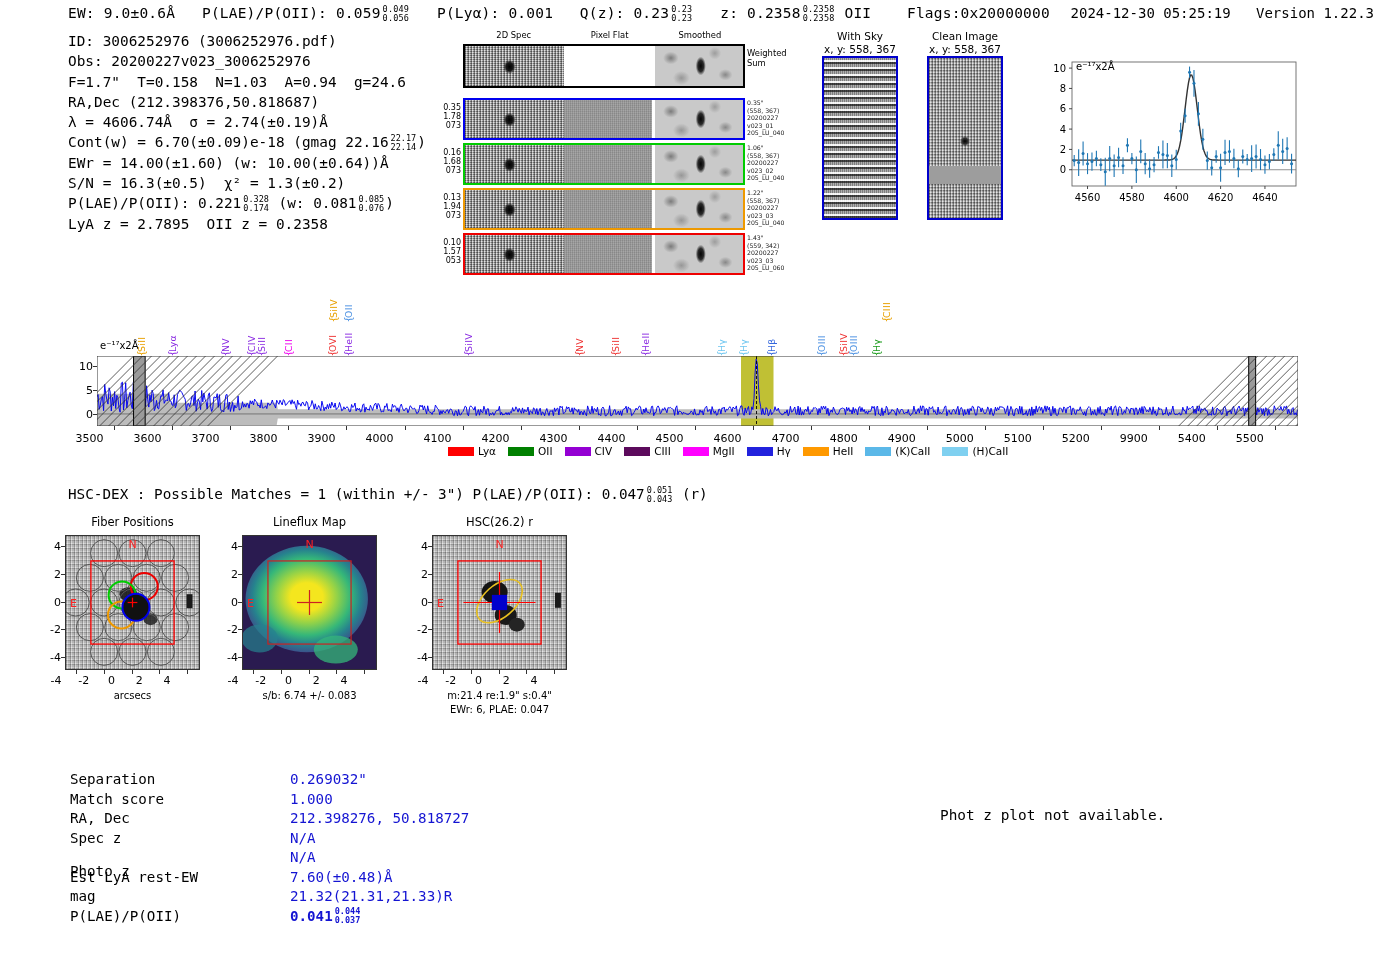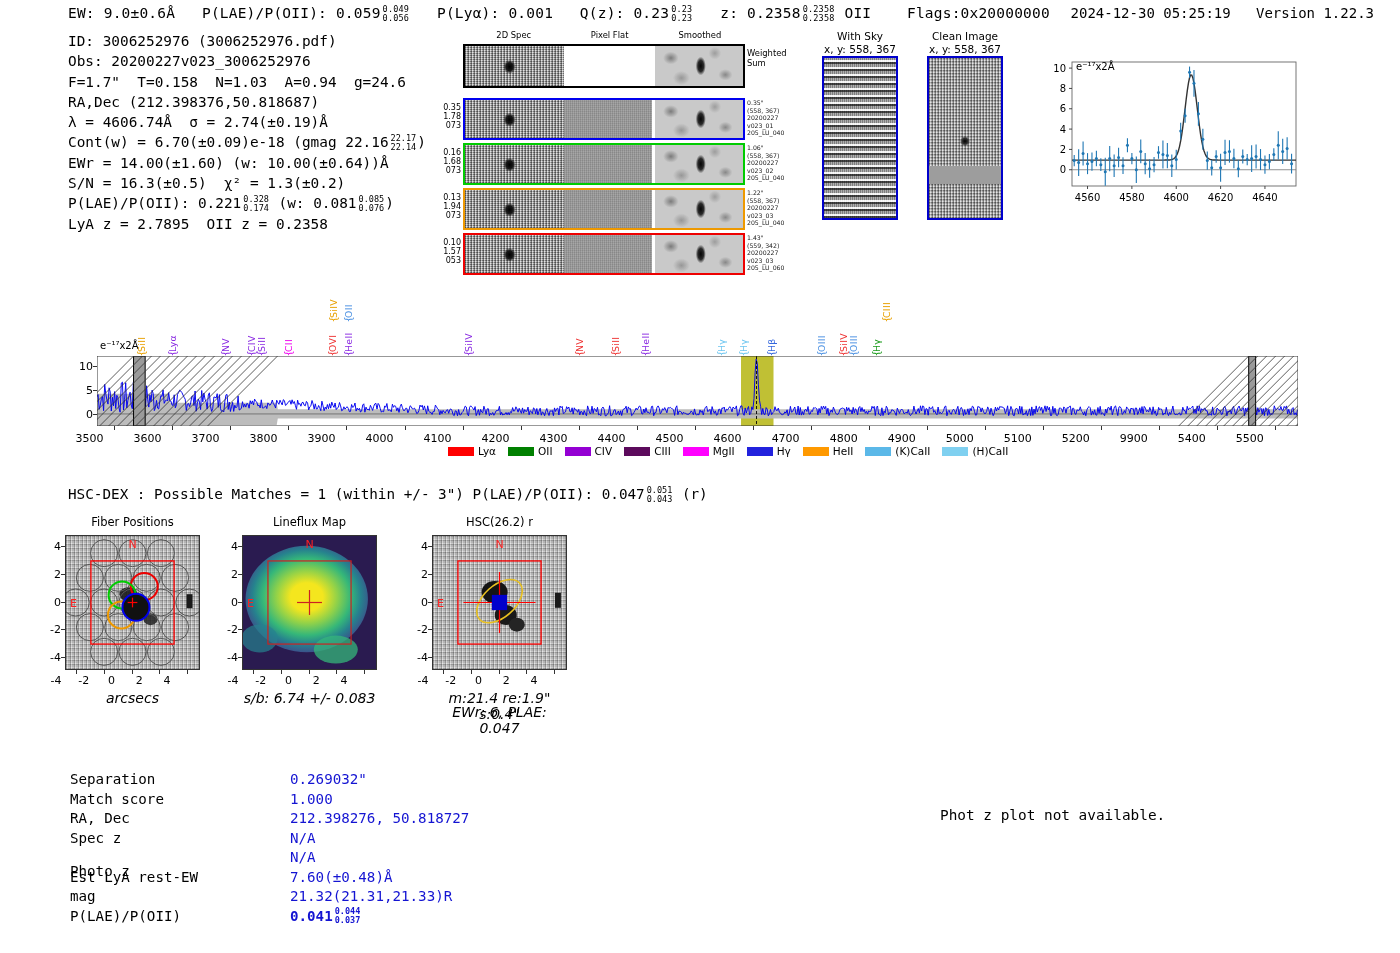--- a/index.html
+++ b/index.html
@@ -95,21 +95,21 @@
   
   .impanel{position:absolute;}
   .imtitle{position:absolute;font-size:11.5px;text-align:center;width:100%;top:-20px;}
   .imframe{position:absolute;border:1px solid #333;box-sizing:border-box;overflow:hidden;}
   .grayfield{
     background-color:#d2d2d2;
     background-image:
       repeating-linear-gradient(90deg,rgba(0,0,0,.26) 0 1px,rgba(255,255,255,.26) 1px 2px,rgba(0,0,0,.08) 2px 4px),
       repeating-linear-gradient(0deg,rgba(0,0,0,.22) 0 1px,rgba(255,255,255,.22) 1px 2px,rgba(0,0,0,.07) 2px 4px);
   }
-  .caption{position:absolute;font-size:14px;text-align:center;width:100%;font-style:italic;}
+  .caption{position:absolute;font-size:10px;text-align:center;width:100%;}
 
   
   #btable{position:absolute;left:70px;top:770px;font-size:14.2px;line-height:19.5px;}
   #btable .lab{position:absolute;left:0;white-space:pre;}
   #btable .val{position:absolute;left:220px;color:#1414d2;white-space:pre;}
   #photz{position:absolute;left:940px;top:807px;font-size:14.4px;}
 </style>
 </head>
 <body>
 

